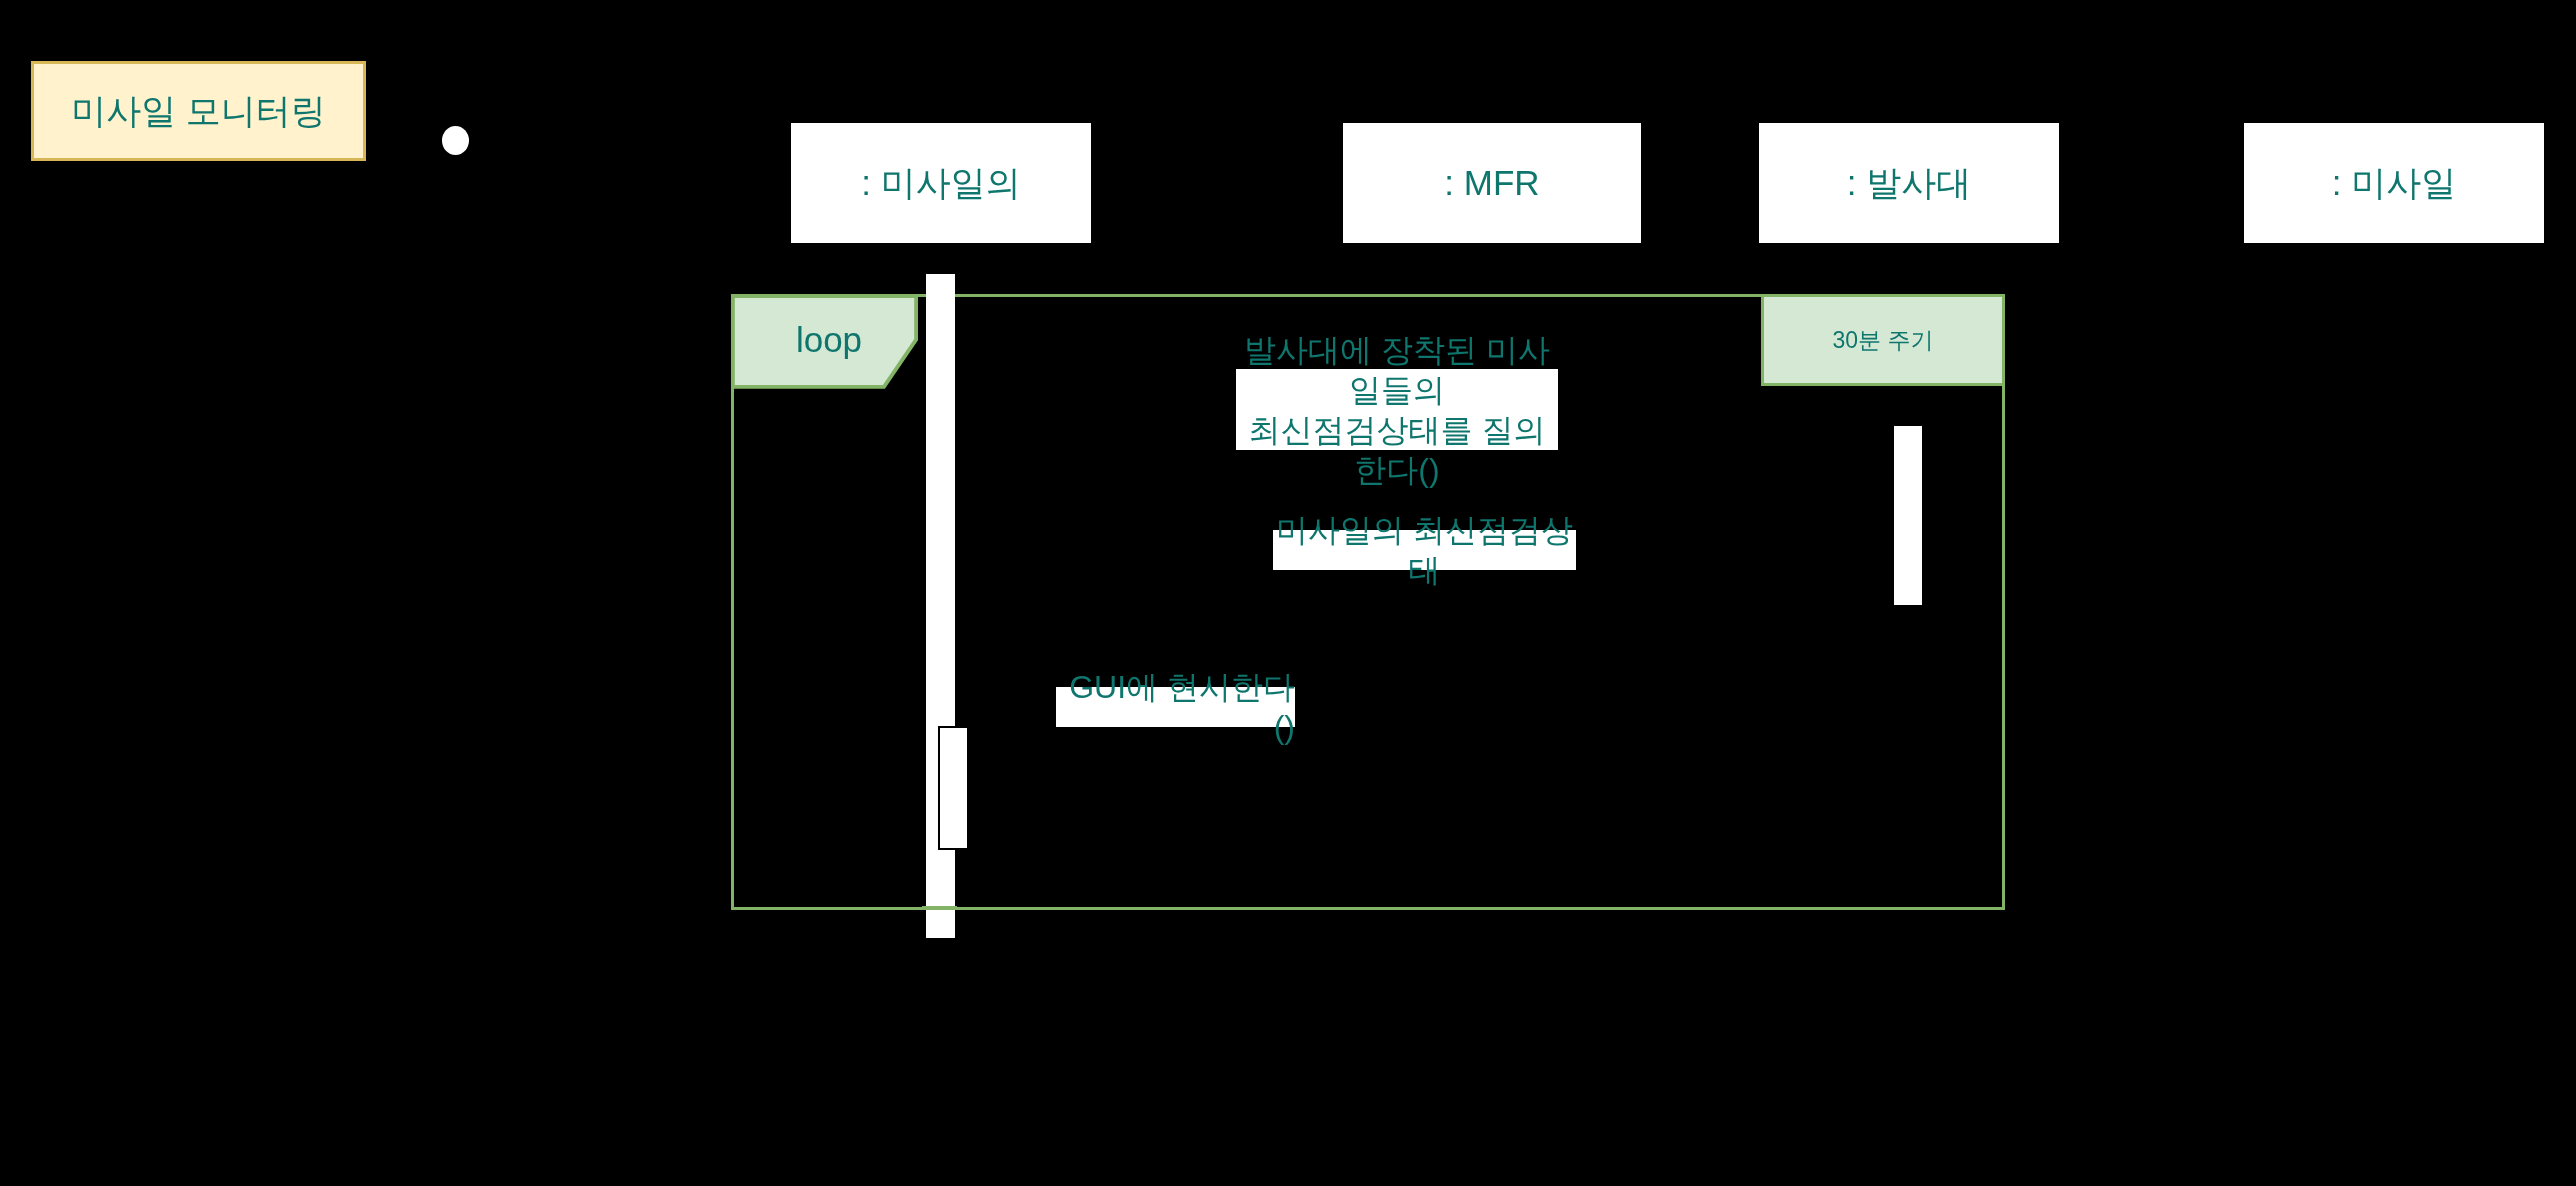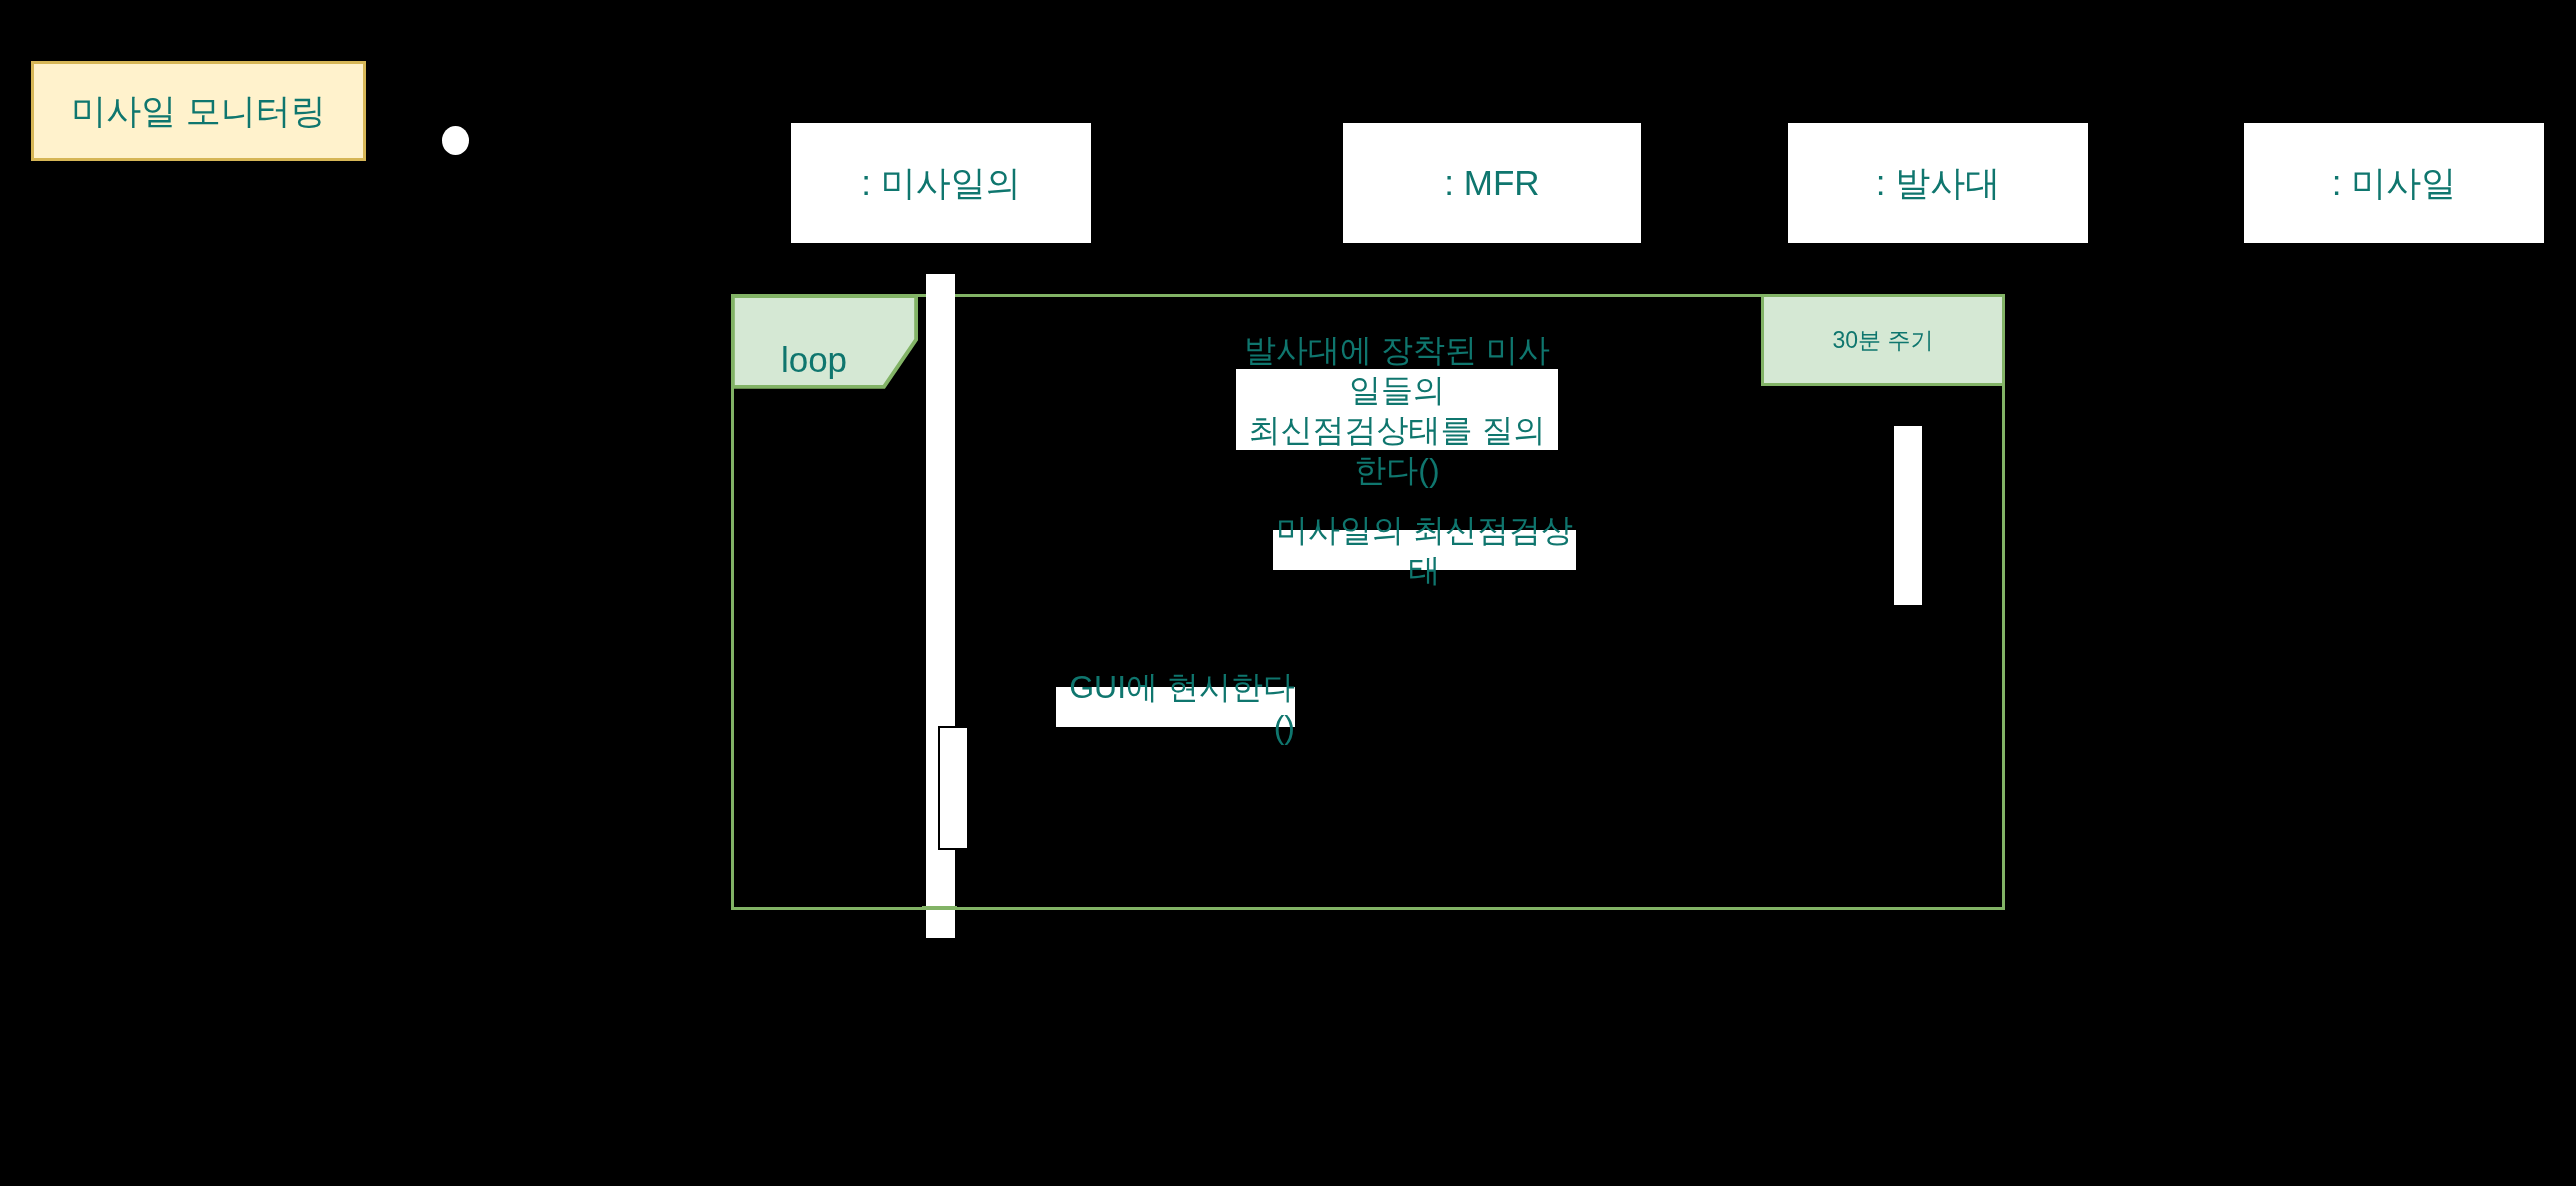--- a/index.html
+++ b/index.html
@@ -40,43 +40,42 @@
   
   .lifeline-head {
     top: 123px; height: 120px;
     background: #FFFFFF;
     display: flex; align-items: center; justify-content: center;
     font-size: 35px;
     z-index: 5;
   }
   .head-1 { left: 791px; width: 300px; }
   .head-2 { left: 1343px; width: 298px; }
-  .head-3 { left: 1759px; width: 300px; margin-left: 29px; }
+  .head-3 { left: 1759px; width: 300px; }
   .head-4 { left: 2244px; width: 300px; }
 
   
   .loop-frame {
     left: 731px; top: 294px; width: 1274px; height: 616px;
     border: 3.8px solid #82B366;
     box-sizing: border-box;
     background: transparent;
     z-index: 1;
   }
 
   
   .loop-operator {
     left: 731px; top: 294px; width: 187px; height: 95px;
     z-index: 3;
   }
   .loop-operator-text {
-    left: 731px; top: 294px; width: 166px; height: 91px;
+    left: 746px; top: 294px; width: 166px; height: 91px;
     display: flex; align-items: center; justify-content: center;
     font-size: 35px;
     z-index: 4;
-    margin-top: 20px;
   }
 
   
   .loop-guard {
     left: 1761px; top: 294px; width: 244px; height: 92px;
     background: #D5E8D4;
     border: 3.8px solid #82B366;
     box-sizing: border-box;
     display: flex; align-items: center; justify-content: center;
     font-size: 23px;

